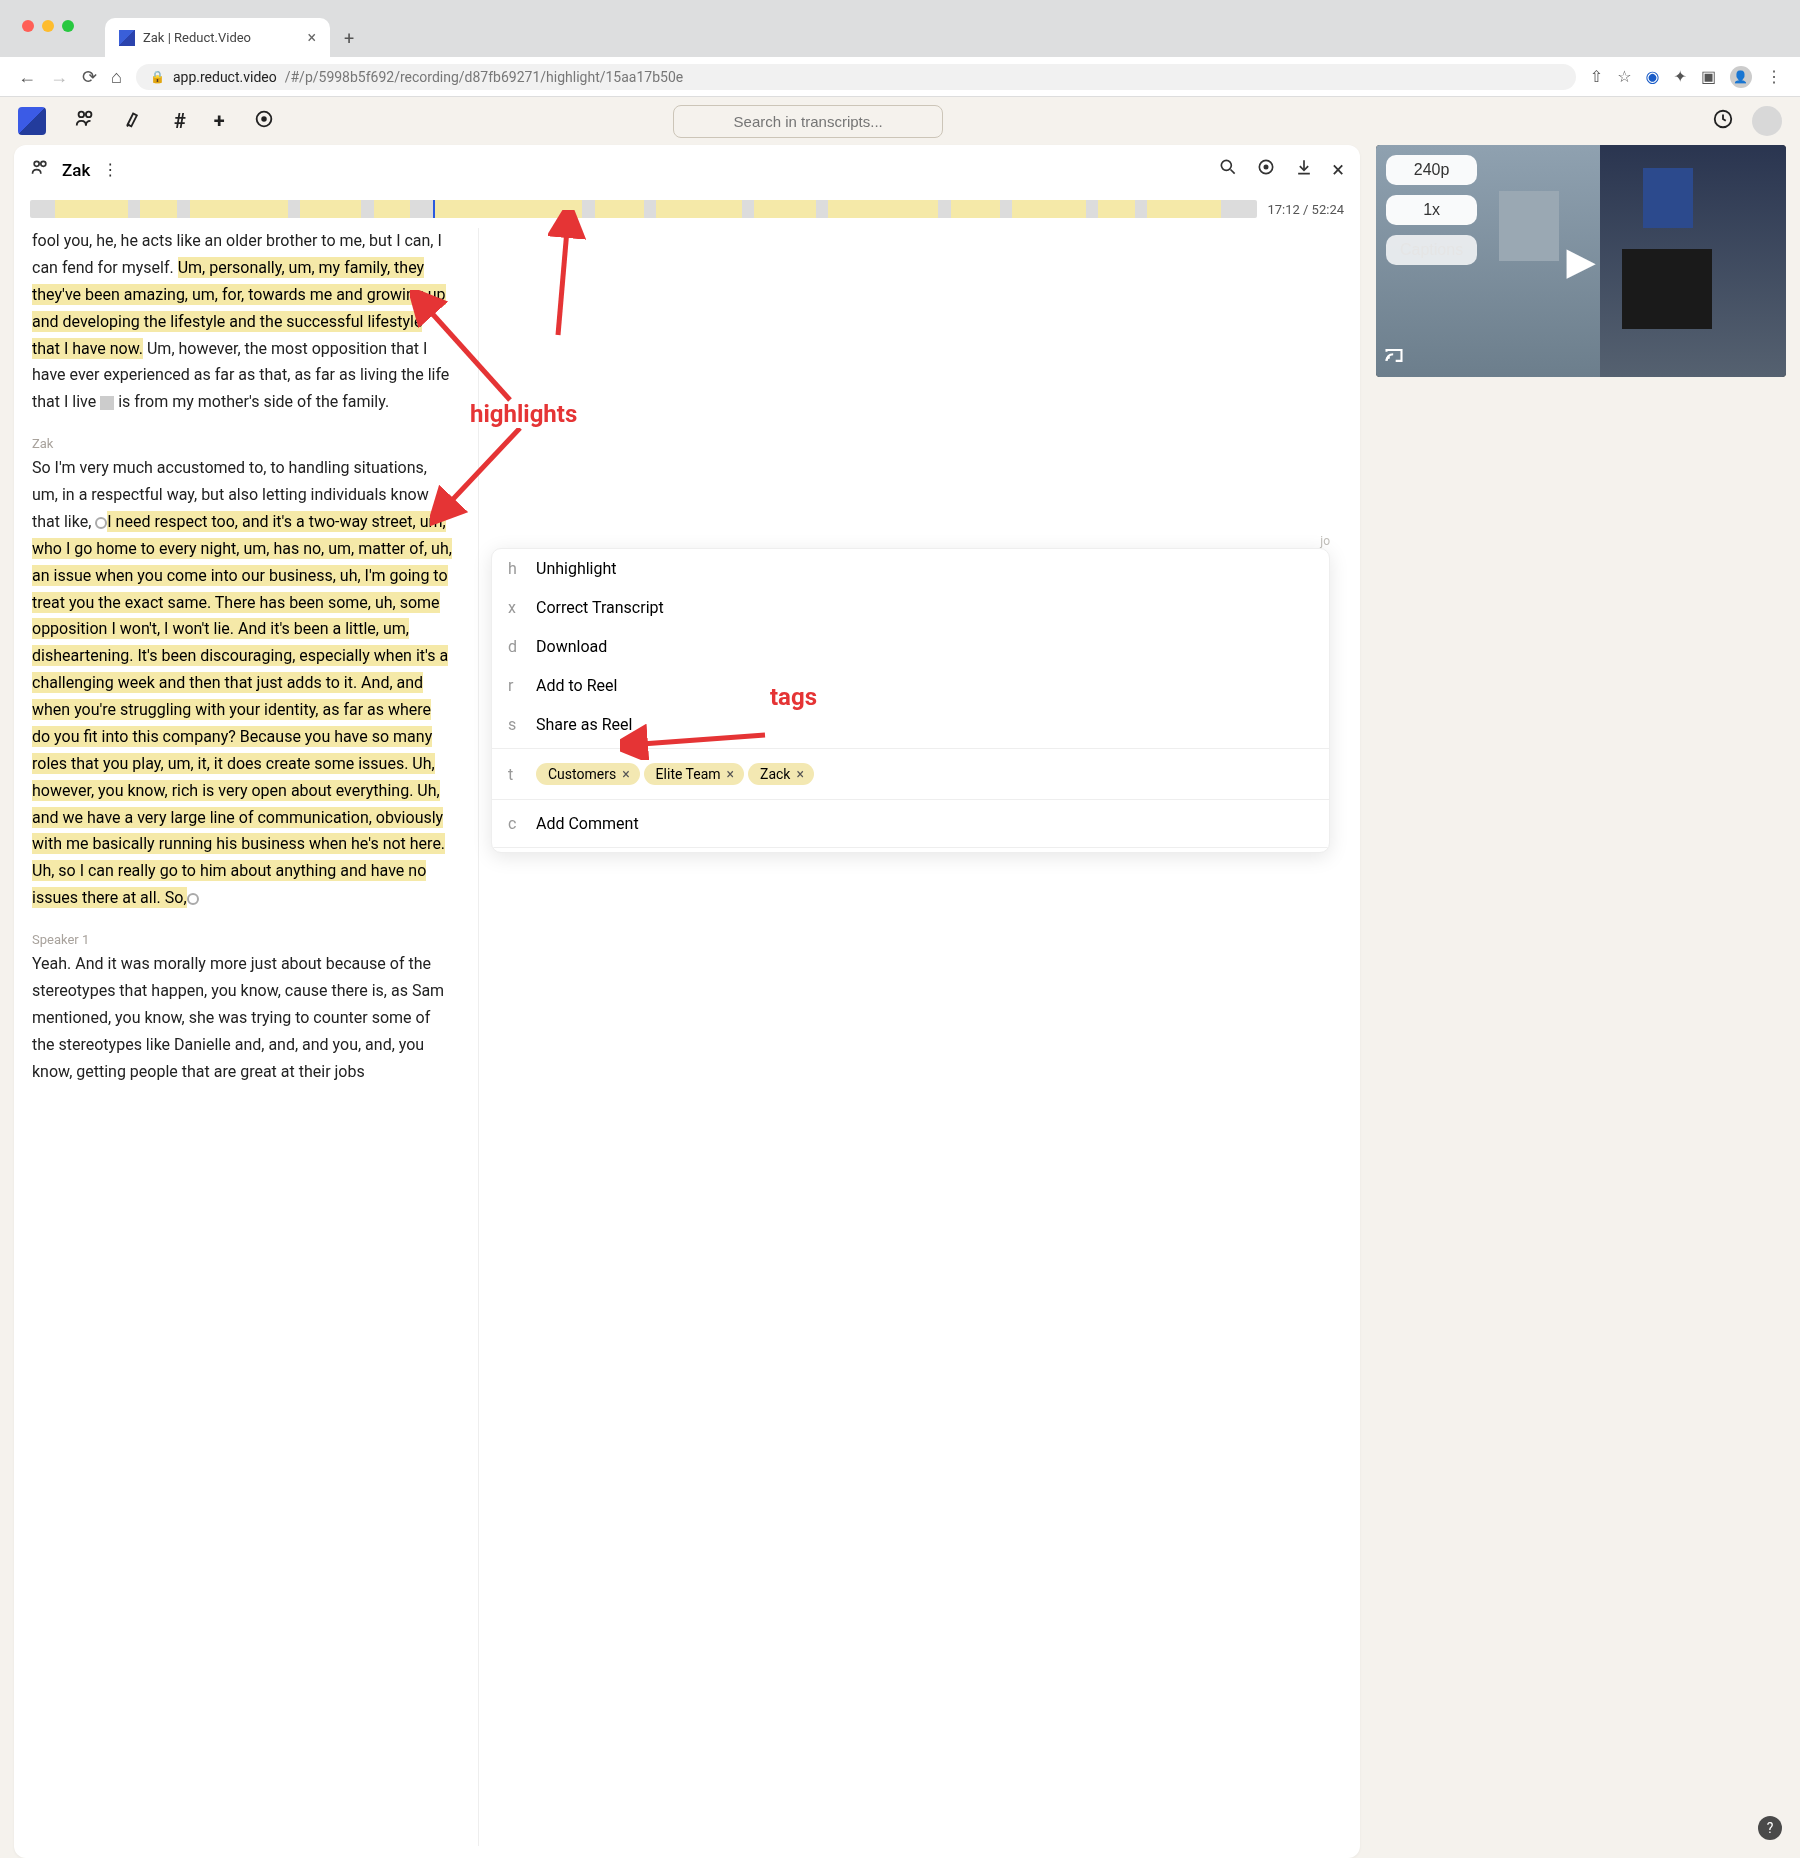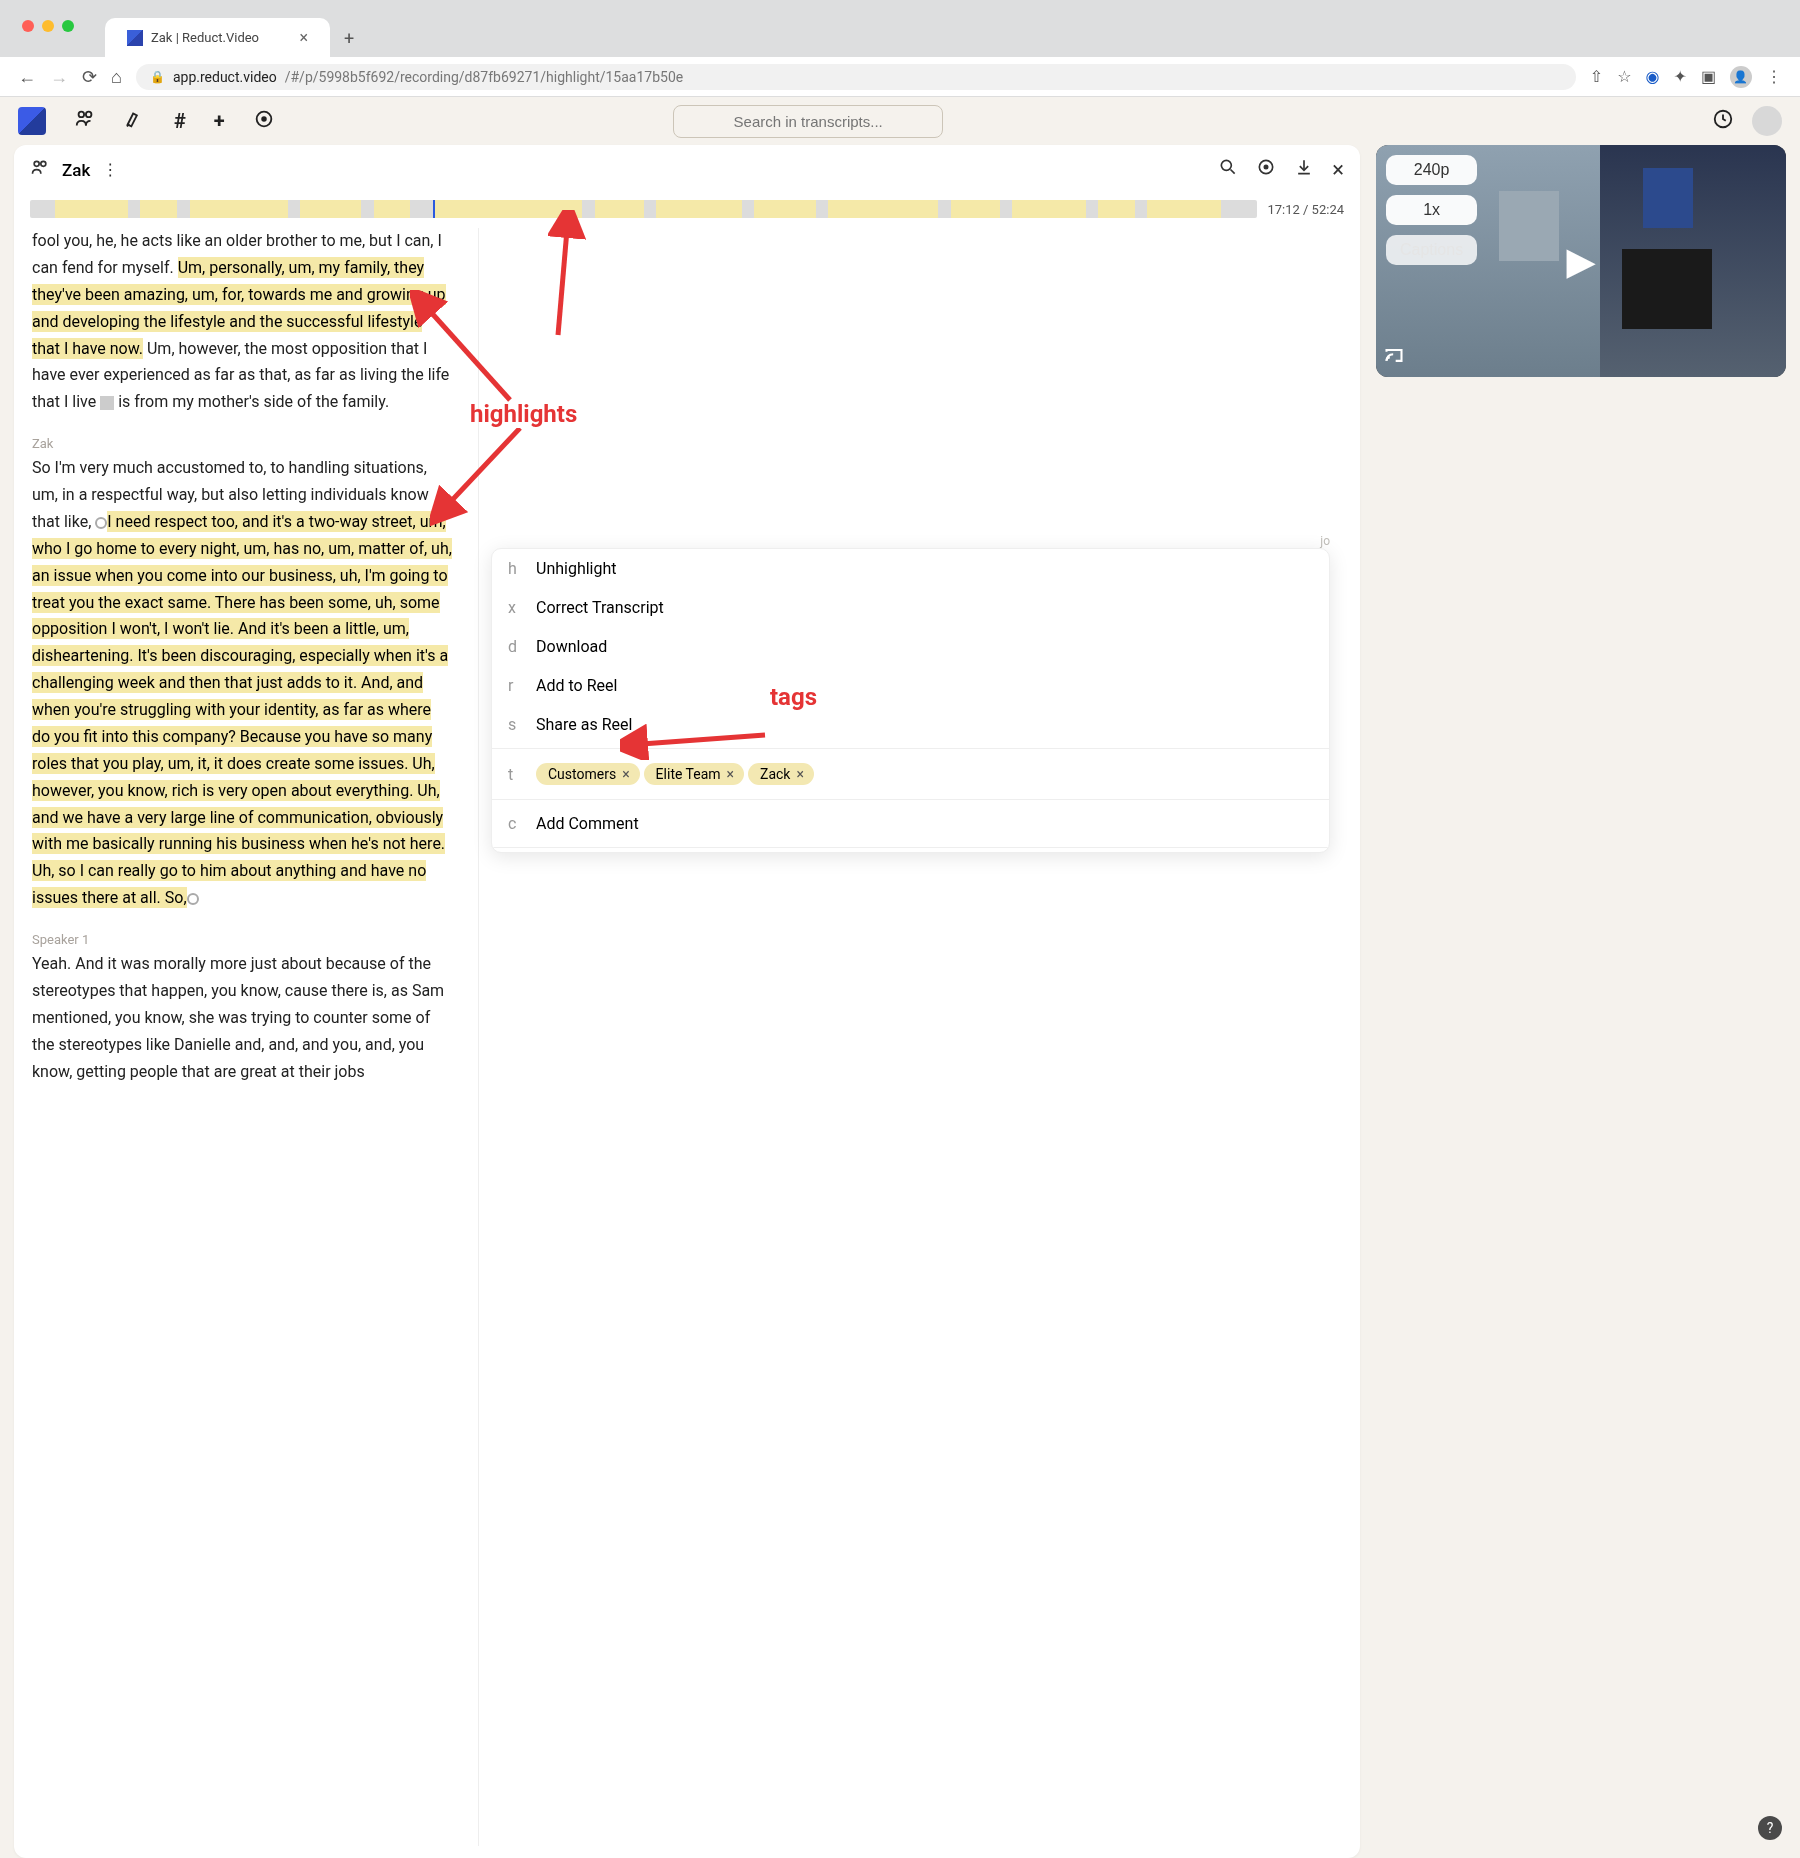--- a/index.html
+++ b/index.html
@@ -6,21 +6,21 @@
 body { font-family: -apple-system, BlinkMacSystemFont, 'Segoe UI', Roboto, sans-serif; background: #f5f2ed; overflow: hidden; }
 
 
 .browser-chrome { background: #dddedf; height: 57px; display: flex; align-items: flex-end; padding-left: 20px; }
 .traffic-lights { display: flex; gap: 8px; position: absolute; top: 20px; left: 22px; }
 .traffic-light { width: 12px; height: 12px; border-radius: 50%; }
 .red { background: #ff5f57; }
 .yellow { background: #febc2e; }
 .green { background: #28c840; }
 .tab-bar { display: flex; align-items: flex-end; margin-left: 85px; }
-.browser-tab { background: #fff; border-radius: 10px 10px 0 0; padding: 10px 22px; display: flex; align-items: center; gap: 8px; font-size: 13px; width: 225px; color: #444; }
+.browser-tab { background: #fff; border-radius: 10px 10px 0 0; padding: 10px 14px; display: flex; align-items: center; gap: 8px; font-size: 13px; width: 225px; color: #444; }
 .browser-tab .favicon { width: 16px; height: 16px; background: linear-gradient(135deg, #3a5fd9 50%, #2b43ad 50%); }
 .tab-close { margin-left: auto; color: #666; font-size: 16px; cursor: pointer; }
 .new-tab { padding: 8px 14px; color: #555; font-size: 18px; cursor: pointer; }
 
 .toolbar { background: #fff; height: 40px; display: flex; align-items: center; gap: 14px; padding: 0 18px; border-bottom: 1px solid #ddd; }
 .toolbar .nav-btn { color: #555; font-size: 18px; cursor: pointer; }
 .toolbar .nav-disabled { color: #bbb; }
 .url-bar { flex: 1; display: flex; align-items: center; background: #f1f1f1; border-radius: 20px; padding: 5px 14px; gap: 8px; font-size: 14px; color: #555; }
 .url-bar .lock { font-size: 12px; }
 .url-domain { color: #222; }
@@ -76,21 +76,21 @@
 .tag .x { font-size: 14px; cursor: pointer; color: #555; }
 .popup-footer { padding: 10px 16px; font-size: 13px; color: #888; display: flex; flex-direction: column; gap: 8px; }
 .creator-row { display:flex; align-items:center; gap:10px; }
 .creator-av { width:18px; height:18px; border-radius:50%; background:#7b4a2e; }
 .creator-blur { display:flex; gap:5px; }
 .creator-blur span { width:22px; height:16px; background:#888; filter: blur(2px); }
 
 .float-ts { position: absolute; top: 306px; right: 12px; color: #c0beb9; font-size: 12px; }
 
 
-.video-card { background: #333; border-radius: 12px; height: 232px; position: relative; overflow: hidden; display: flex; align-items: center; justify-content: center;}
+.video-card { background: #333; border-radius: 4px; height: 232px; position: relative; overflow: hidden; display: flex; align-items: center; justify-content: center;}
 .video-card .controls { position: absolute; top: 10px; left: 10px; display: flex; flex-direction: column; gap: 10px; }
 .vctrl { background: rgba(255,255,255,0.95); padding: 6px 14px; border-radius: 10px; font-size: 16px; color: #333; cursor: pointer; border:none; }
 .vctrl.caps { color: #e5e5e5; background: rgba(255,255,255,0.8); }
 .play-btn { color: #fff; font-size: 38px; position:relative; z-index:2; }
 .cast-ic { position: absolute; bottom: 8px; left: 8px; color: #fff; font-size: 18px; }
 .vid-bg { position:absolute; inset:0; display:grid; grid-template-columns: 1.2fr 1fr; }
 .vid-bg .l { background: linear-gradient(#8fa1b0, #6c7e8c);}
 .vid-bg .r { background: linear-gradient(#2a3550, #556170);}
 .vid-bg .px { position:absolute; filter: blur(0); }
 .pxrect { background: rgba(180,180,180,0.35); }

